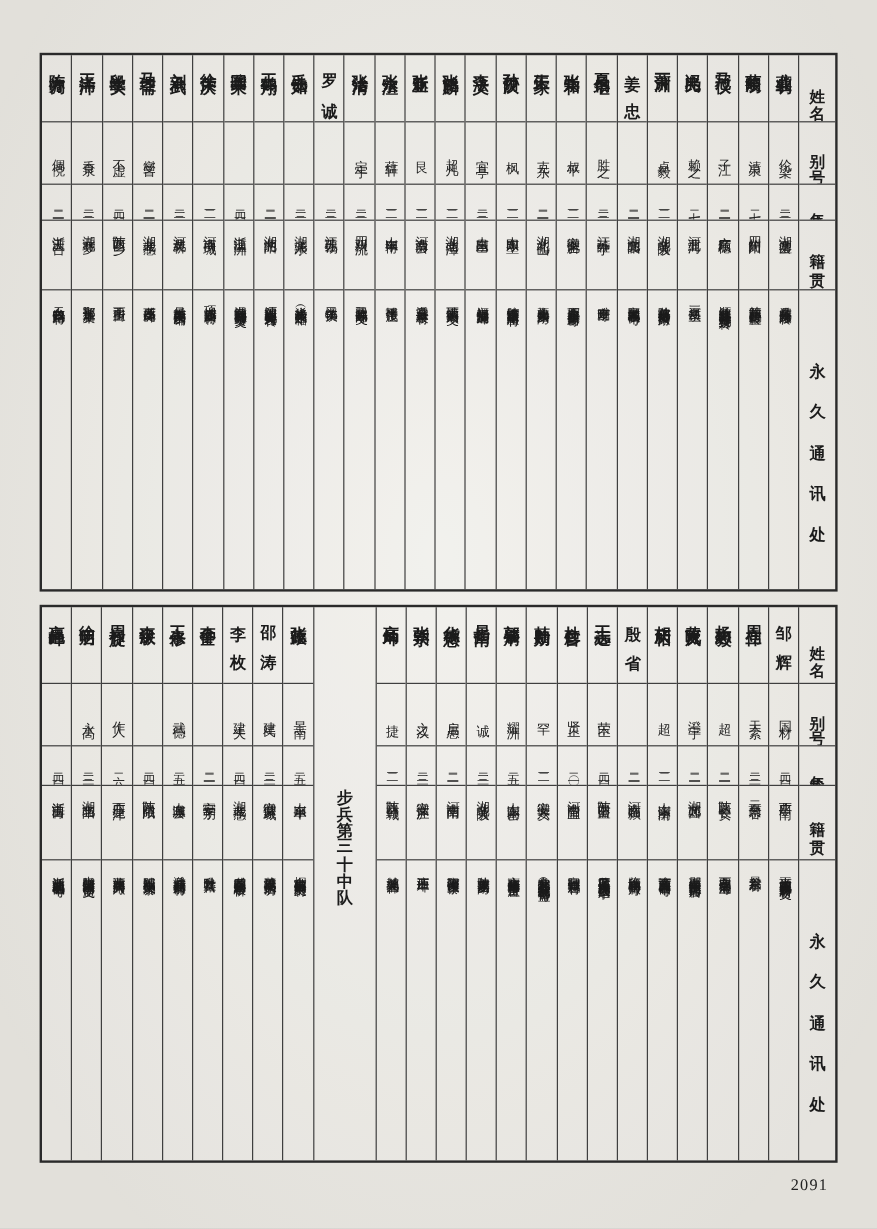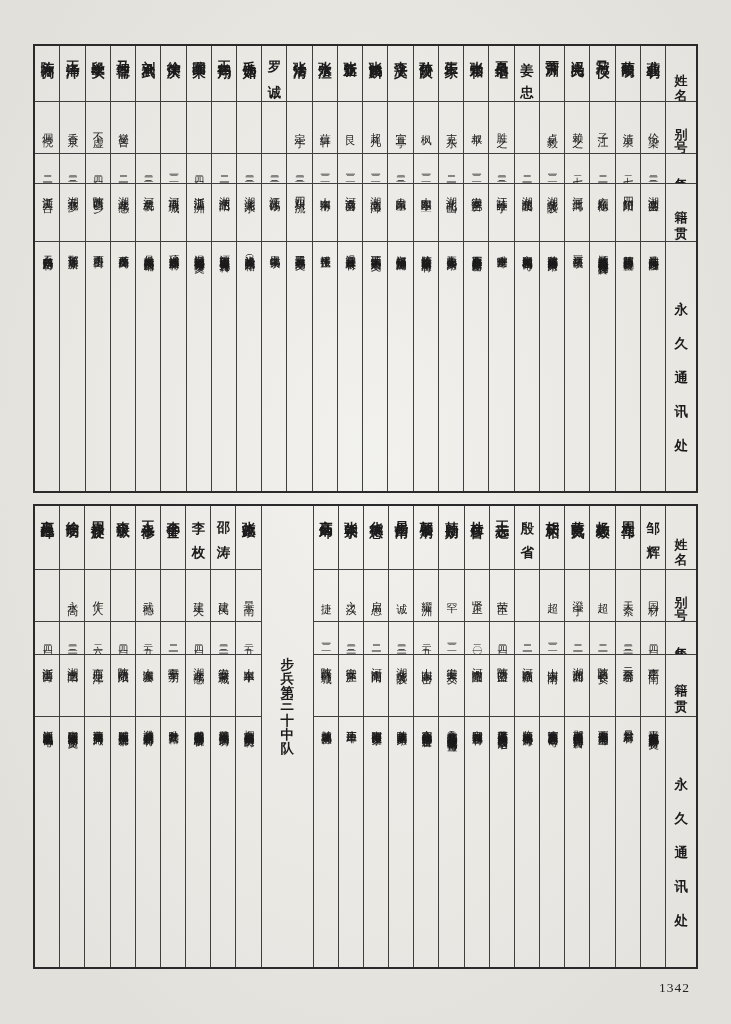--- a/index.html
+++ b/index.html
@@ -977,14 +977,14 @@
     </div>
     <div class="cell c-origin">
       <span class="vtext origin-text">浙江青田</span>
     </div>
     <div class="cell c-addr">
       <span class="vtext addr-text">浙江温州北门七枫巷二十四号</span>
     </div>
   </div>
 </div>
 
-  <div class="page-number">1342</div>
+  <div class="page-number">2091</div>
 </div>
 
 </body></html>

